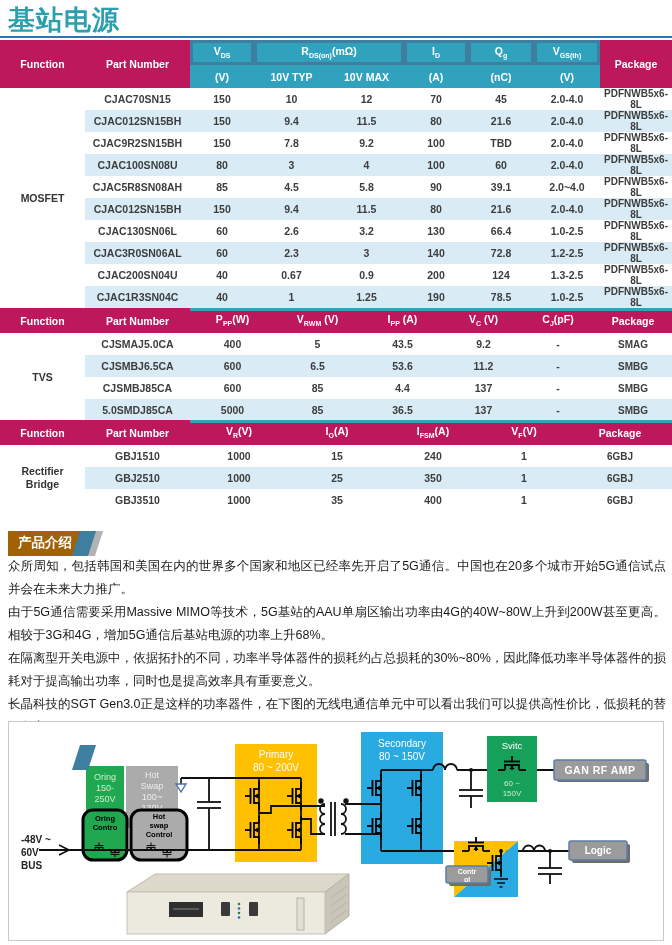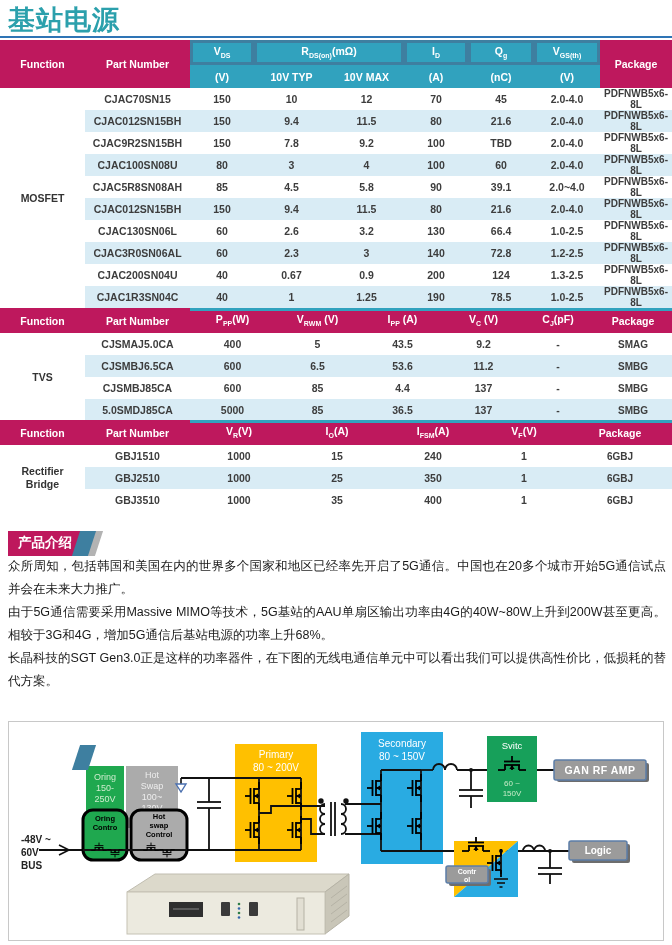--- a/index.html
+++ b/index.html
@@ -22,21 +22,21 @@
   th.box { background:#31A2BE; border:3px solid #3E7FA0; border-bottom-width:2px; }
   th.band { background:#31A2BE; border-top:1px solid #3E7FA0; }
   th.strip { box-shadow: inset 0 3px 0 #31A2BE; }
   sub { font-size:7px; }
   td { height:22px; padding:0; text-align:center; color:#3d3d3d; font-weight:600; background:#fff; }
   td:last-child { font-size:10px; }
   tbody tr:nth-child(even) td { background:#D9ECF5; }
   td.fn, tbody tr:nth-child(even) td.fn { background:#fff; color:#333; font-weight:700; line-height:1.2; }
 
   
-  .badge { position:absolute; left:8px; display:inline-block; background:#be185d; color:#fff;
+  .badge { position:absolute; left:8px; display:inline-block; background:#a16207; color:#fff;
            font-weight:bold; font-size:13.5px; padding:3px 12px 4px 10px; }
   .badge::before { content:""; position:absolute; right:-8px; top:0; width:16px; height:100%;
                    background:#3E7FA0; transform:skewX(-18deg); z-index:1; }
   .badge::after  { content:""; position:absolute; right:-15px; top:0; width:14px; height:100%;
                    background:#b3b3b3; transform:skewX(-18deg); z-index:0; }
   .b1 { top:531px; } .b2 { top:720px;margin-top:25px; }
 
   
   .intro-text { position:absolute; top:555px; left:8px; width:658px; font-size:12.5px;
                 line-height:23px; color:#1a1a1a; text-align:justify; }
@@ -310,20 +310,21 @@
           <td>1</td>
           <td>6GBJ</td>
         </tr>
       </tbody>
   </table>
 
   <div class="badge b1">产品介绍</div>
   <div class="intro-text">
     <p>众所周知，包括韩国和美国在内的世界多个国家和地区已经率先开启了5G通信。中国也在20多个城市开始5G通信试点并会在未来大力推广。</p>
     <p>由于5G通信需要采用Massive MIMO等技术，5G基站的AAU单扇区输出功率由4G的40W~80W上升到200W甚至更高。相较于3G和4G，增加5G通信后基站电源的功率上升68%。</p>
+    <p>在隔离型开关电源中，依据拓扑的不同，功率半导体器件的损耗约占总损耗的30%~80%，因此降低功率半导体器件的损耗对于提高输出功率，同时也是提高效率具有重要意义。</p>
     <p>长晶科技的SGT Gen3.0正是这样的功率器件，在下图的无线电通信单元中可以看出我们可以提供高性价比，低损耗的替代方案。</p>
   </div>
 
   <div class="badge b2">应用电路</div>
 
   <div class="circuit">
     <svg width="654" height="218" viewBox="0 0 654 218">
       <defs>
         <g id="fet" fill="none" stroke="#000" stroke-width="1.8">
           <line x1="6" y1="-14" x2="6" y2="-7"></line>

